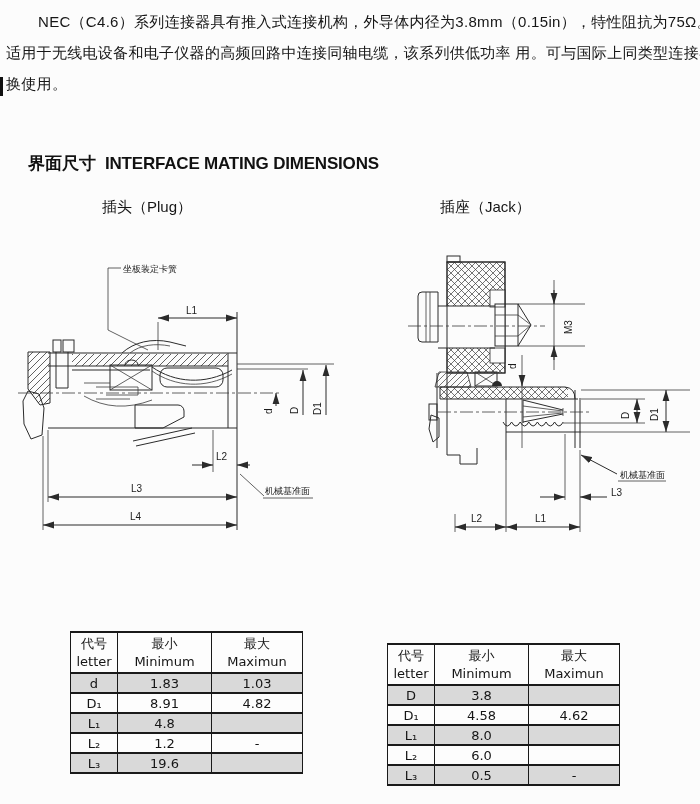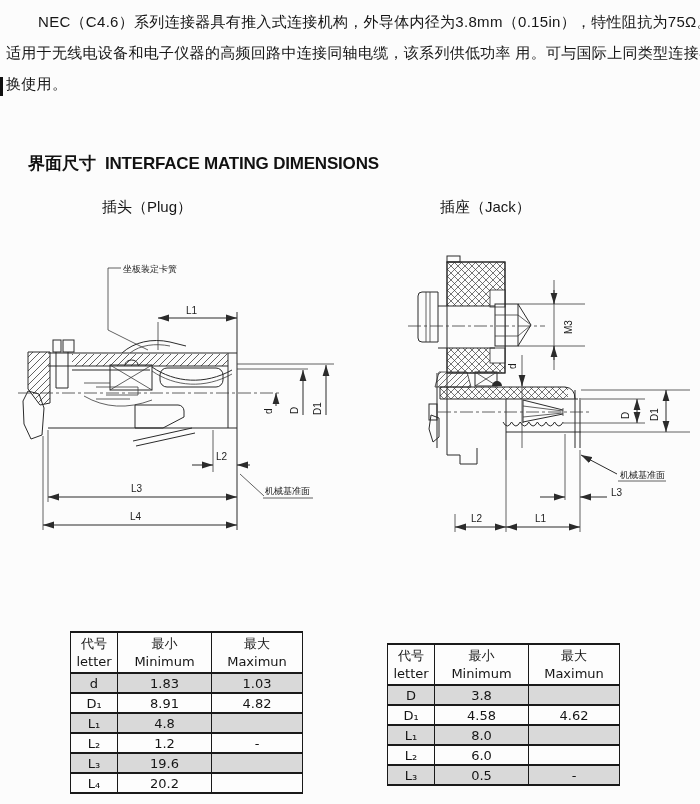--- a/index.html
+++ b/index.html
@@ -269,25 +269,20 @@
     <tr class="row">
       <td>L₂</td>
       <td>1.2</td>
       <td>-</td>
     </tr>
     <tr class="row shaded">
       <td>L₃</td>
       <td>19.6</td>
       <td></td>
     </tr>
-    <tr class="row">
-      <td>L₄</td>
-      <td>20.2</td>
-      <td></td>
-    </tr>
   </tbody>
     </table>
 
   <table class="spec" id="jack-table">
     <tbody>
         <tr class="hdr">
       <th class="c-letter">
         <div>代号</div>
         <div>letter</div>
       </th>

